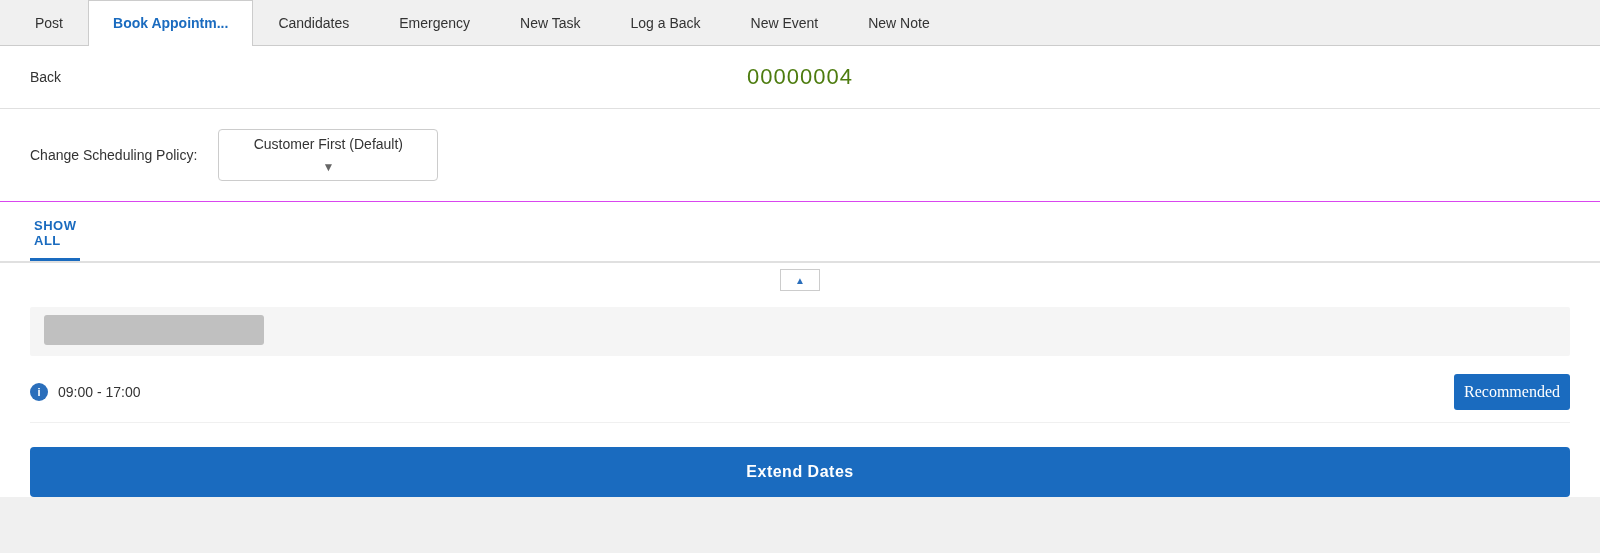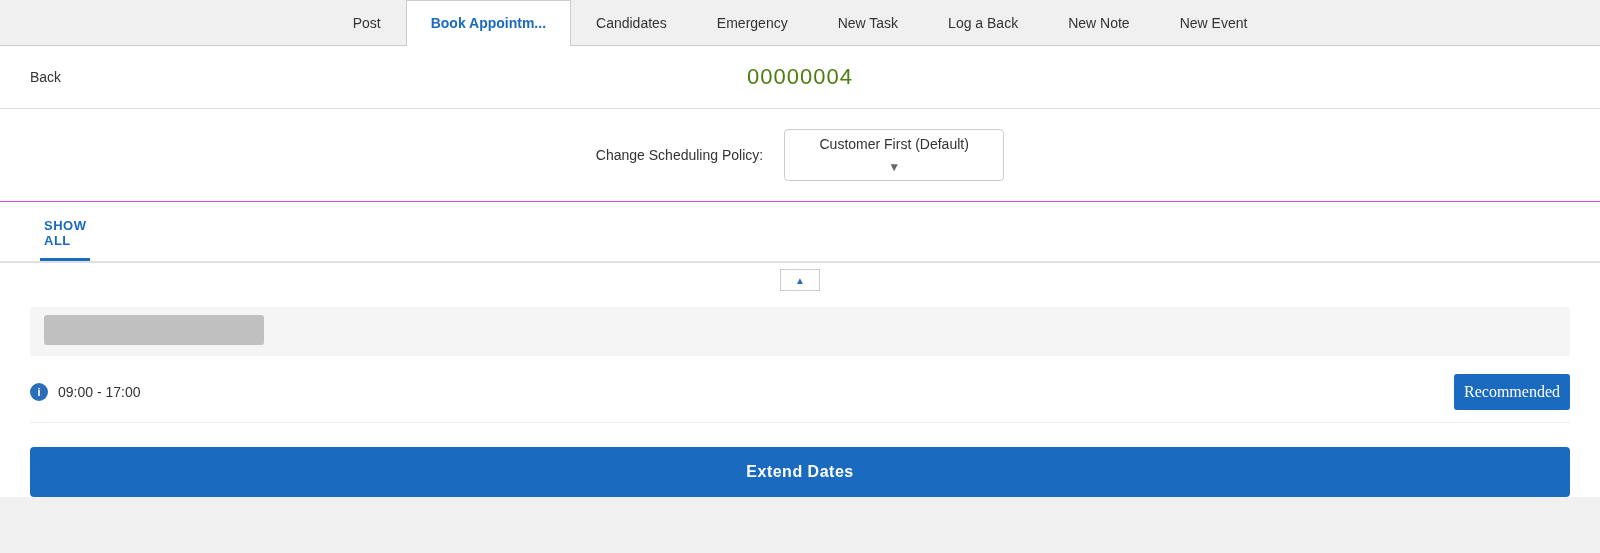--- a/index.html
+++ b/index.html
@@ -1,15 +1,15 @@
 <!DOCTYPE html>
 <html><head>
   <meta charset="utf-8">
   <style>
-    * { box-sizing: border-box; margin: 0; padding: 0; justify-content: center; }
+    * { box-sizing: border-box; margin: 0; padding: 0; }
     body { font-family: Arial, sans-serif; background: #f0f0f0; font-size: 14px; color: #333; }
 
     .tab-bar {
       display: flex;
       background: #f0f0f0;
       border-bottom: 1px solid #ccc;
       padding: 0 10px;
     }
 
     .tab {
@@ -95,21 +95,21 @@
       font-size: 14px;
       color: #333;
     }
 
     .policy-select .arrow {
       font-size: 12px;
       color: #666;
     }
 
     .tabs-sub {
-      padding: 10px 30px 0 40px;
+      padding: 10px 30px 0 30px;
       border-bottom: 2px solid #e0e0e0;
     }
 
     .sub-tab {
       display: inline-block;
       padding: 6px 4px 10px 4px;
       font-size: 13px;
       font-weight: bold;
       color: #333;
       cursor: pointer;
@@ -227,22 +227,22 @@
 </head>
 <body>
 
 <div class="tab-bar">
   <div class="tab">Post</div>
   <div class="tab active">Book Appointm...</div>
   <div class="tab">Candidates</div>
   <div class="tab">Emergency</div>
   <div class="tab">New Task</div>
   <div class="tab">Log a Back</div>
+  <div class="tab">New Event</div>
   <div class="tab">New Note</div>
-  <div class="tab">New Event</div>
 </div>
 
 <div class="main-content">
   <div class="header-row">
     <a class="back-link" href="#">Back</a>
     <span class="record-id">00000004</span>
   </div>
 
   <div class="policy-row">
     <span class="policy-label">Change Scheduling Policy:</span>

